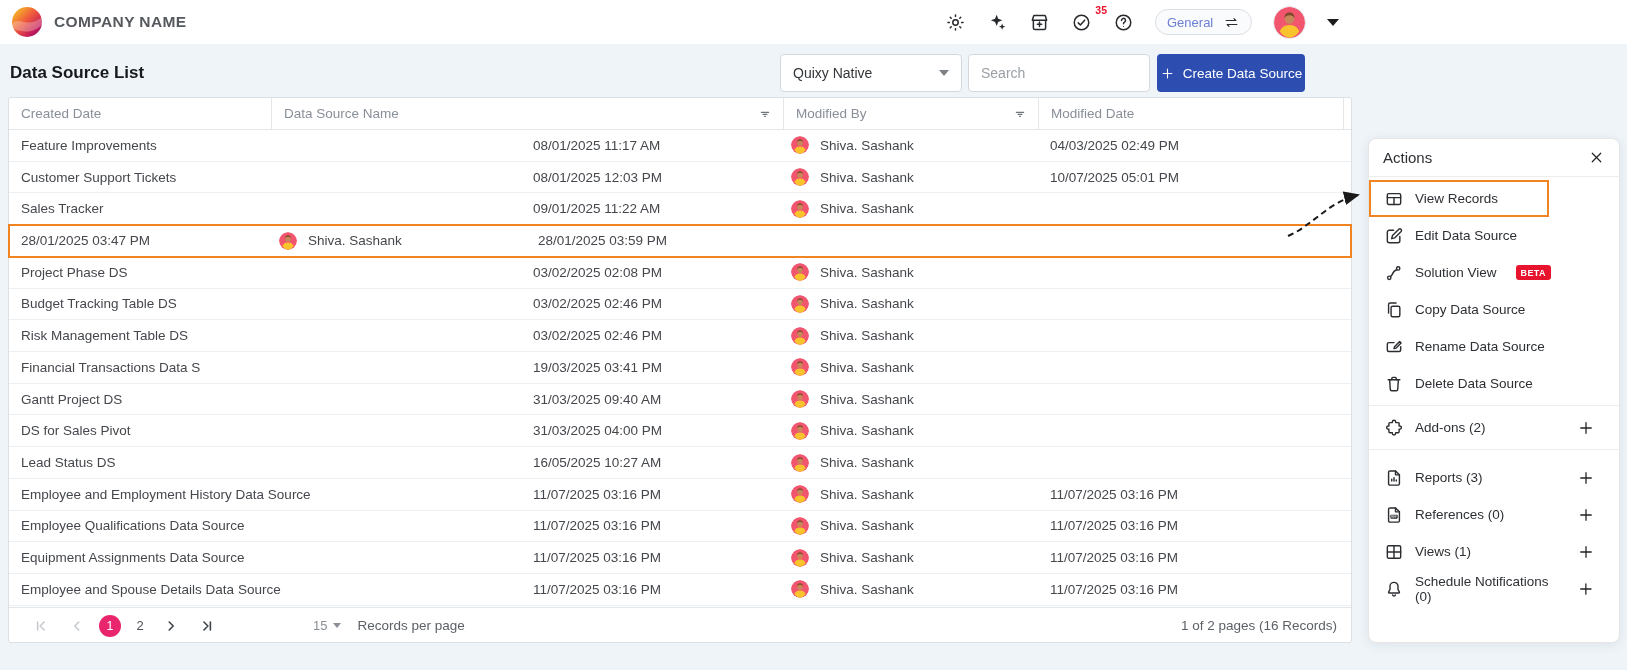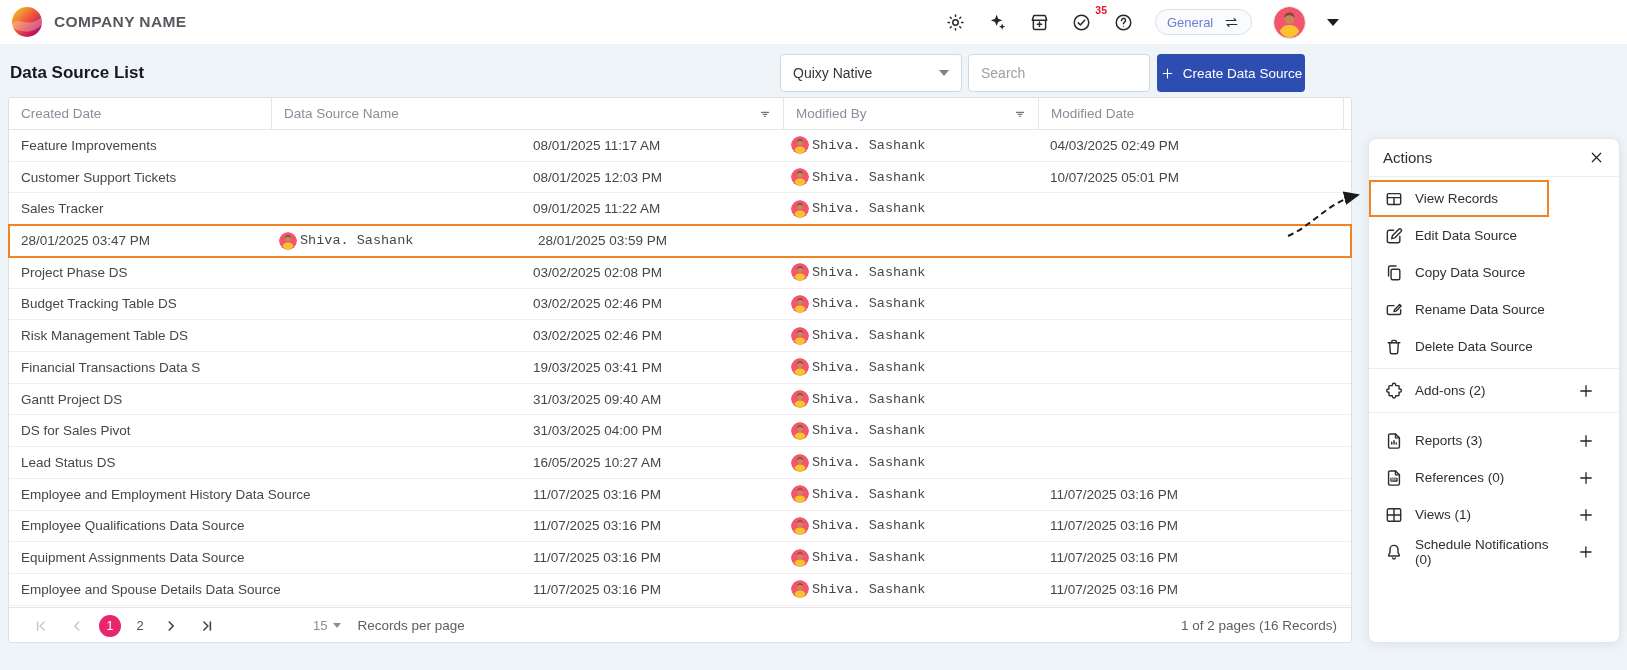--- a/index.html
+++ b/index.html
@@ -54,21 +54,21 @@
   .th .filter-ic { position:absolute; right:10px; width:16px; height:16px; color:#6f757c; cursor:pointer; }
   .th .filter-ic svg{ width:100%; height:100%; }
   .th-end-divider { position:absolute; left:1334px; top:0; width:1px; height:32px; background:#e3e7ea; }
 
   .tbody { position:relative; }
   .trow { display:flex; align-items:center; height:31.73px; border-bottom:1px solid #edf0f2;
           font-size:13.5px; color:#44474c; cursor:pointer; background:#fff; }
   .trow .cell { display:flex; align-items:center; height:100%; }
   .trow .c-name { padding-left:12px; }
   .trow .c-created { padding-left:12px; }
-  .trow .c-modby { padding-left:8px; gap:3px;font-family:Liberation Mono, monospace; }
+  .trow .c-modby { padding-left:8px; gap:11px; }
   .trow .c-moddate { padding-left:12px; }
   .trow.hl { position:relative; z-index:2; outline:2px solid #f08421; outline-offset:-1px; }
   .chip { margin-left:14px; font-size:11px; color:#4aa5e6; border:1px solid #8ccaf0; border-radius:10px;
           padding:1.5px 9px; background:#fbfeff; white-space:nowrap; }
   .mini-avatar { width:18px; height:18px; border-radius:50%; overflow:hidden; flex:0 0 18px; }
   .mini-avatar svg { width:100%; height:100%; display:block; }
 
   
   .pager { position:absolute; left:0; top:509px; width:100%; height:36px; border-top:1px solid #e3e7ea;
            display:flex; align-items:center; padding-left:22px; }
@@ -559,20 +559,32 @@
               <path d="M11.5 5H6.4A2.4 2.4 0 0 0 4 7.4v10.2A2.4 2.4 0 0 0 6.4 20h10.2a2.4 2.4 0 0 0 2.4-2.4v-5.1"></path>
               <path d="M17.8 3.8a2 2 0 0 1 2.8 2.8L13 14.2l-3.8 1 1-3.8z"></path>
             </svg>
           </span>
     <span class="lbl">Edit Data Source</span>
 
   </div>
         <div class="ap-item">
     <span class="icon">
             <svg viewBox="0 0 24 24" fill="none" stroke="currentColor" stroke-width="1.7" stroke-linecap="round" stroke-linejoin="round">
+              <circle cx="6.3" cy="17.7" r="2"></circle>
+              <circle cx="17" cy="6.5" r="2"></circle>
+              <path d="M7.9 16.1c2.8-1.2 2-6.8 7.5-8"></path>
+            </svg>
+          </span>
+    <span class="lbl">Solution View</span>
+    <span class="beta">BETA</span>
+
+  </div>
+        <div class="ap-item">
+    <span class="icon">
+            <svg viewBox="0 0 24 24" fill="none" stroke="currentColor" stroke-width="1.7" stroke-linecap="round" stroke-linejoin="round">
               <rect x="8.5" y="7.5" width="10.5" height="12.5" rx="1.8"></rect>
               <path d="M5.5 15.5V5.3A1.8 1.8 0 0 1 7.3 3.5h7.2"></path>
             </svg>
           </span>
     <span class="lbl">Copy Data Source</span>
 
   </div>
         <div class="ap-item">
     <span class="icon">
             <svg viewBox="0 0 24 24" fill="none" stroke="currentColor" stroke-width="1.7" stroke-linecap="round" stroke-linejoin="round">

